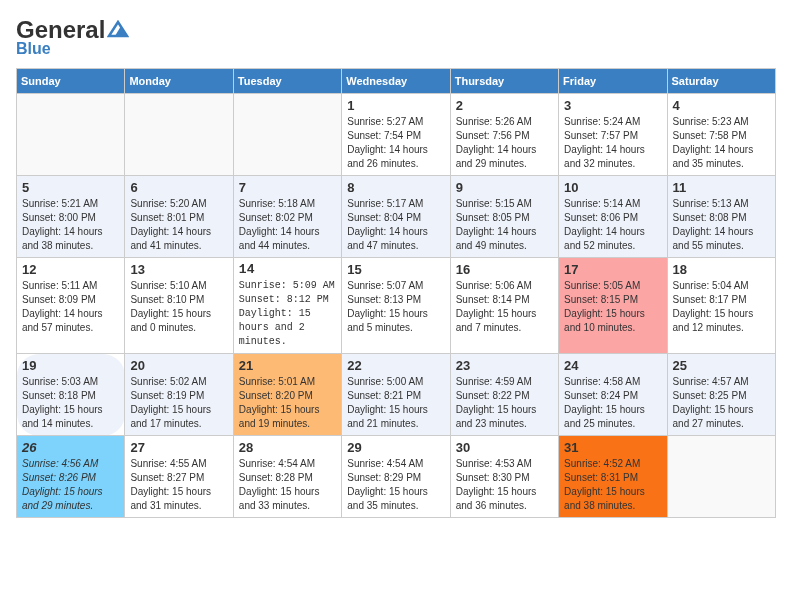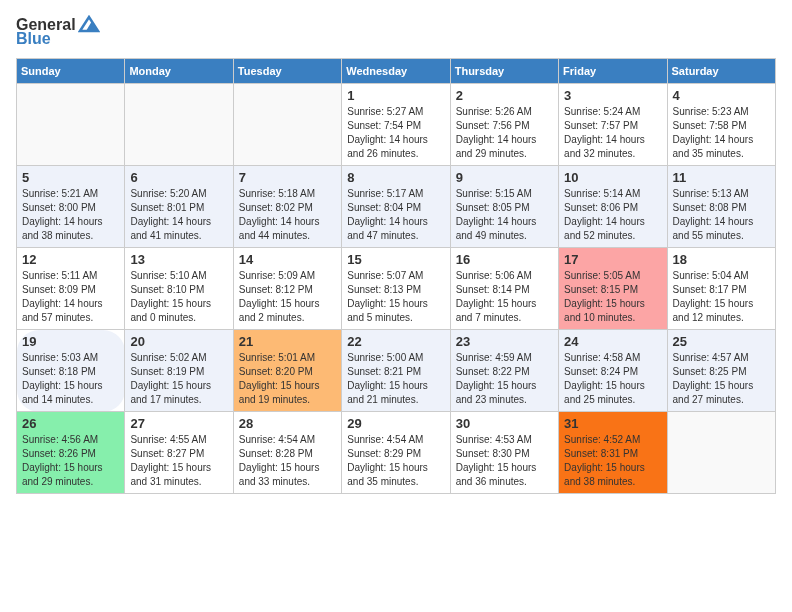--- a/index.html
+++ b/index.html
@@ -77,21 +77,21 @@
     .empty-cell {
       background: #f9f9f9 !important;
     }
   </style>
 </head>
 <body>
 
 <div class="header">
   <div class="logo">
     <div style="display:flex;align-items:center;">
-      <span style="font-size:16px;font-weight:bold;color:#333;">General</span>
+      <span style="font-size:24px;font-weight:bold;color:#333;">General</span>
       <svg width="22" height="18" viewBox="0 0 22 18" style="margin-left:2px;margin-top:-2px;">
         <polygon points="2,16 11,2 20,16" fill="none" stroke="#3a7fc1" stroke-width="2.5"></polygon>
         <polygon points="8,16 14,6 20,16" fill="#3a7fc1"></polygon>
       </svg>
     </div>
     <span style="font-size:16px;font-weight:bold;color:#3a7fc1;margin-top:-4px;">Blue</span>
   </div>
   <div class="title-block">
     <div class="month-title"></div>
     <div class="subtitle"></div>
@@ -164,21 +164,21 @@
       </tr>
       <tr>
         <td style="background: rgb(255, 255, 255);">
           <span class="day-number">12</span>
           <div class="day-info">Sunrise: 5:11 AM<br>Sunset: 8:09 PM<br>Daylight: 14 hours and 57 minutes.</div>
         </td>
         <td style="background: rgb(255, 255, 255);">
           <span class="day-number">13</span>
           <div class="day-info">Sunrise: 5:10 AM<br>Sunset: 8:10 PM<br>Daylight: 15 hours and 0 minutes.</div>
         </td>
-        <td style="background: rgb(255, 255, 255);">
+        <td style="background: rgb(255, 255, 255); font-family: Liberation Mono, monospace;">
           <span class="day-number">14</span>
           <div class="day-info">Sunrise: 5:09 AM<br>Sunset: 8:12 PM<br>Daylight: 15 hours and 2 minutes.</div>
         </td>
         <td style="background: rgb(255, 255, 255);">
           <span class="day-number">15</span>
           <div class="day-info">Sunrise: 5:07 AM<br>Sunset: 8:13 PM<br>Daylight: 15 hours and 5 minutes.</div>
         </td>
         <td style="background: rgb(255, 255, 255);">
           <span class="day-number">16</span>
           <div class="day-info">Sunrise: 5:06 AM<br>Sunset: 8:14 PM<br>Daylight: 15 hours and 7 minutes.</div>
@@ -216,21 +216,21 @@
         <td style="background: rgb(238, 242, 250);">
           <span class="day-number">24</span>
           <div class="day-info">Sunrise: 4:58 AM<br>Sunset: 8:24 PM<br>Daylight: 15 hours and 25 minutes.</div>
         </td>
         <td style="background: rgb(238, 242, 250);">
           <span class="day-number">25</span>
           <div class="day-info">Sunrise: 4:57 AM<br>Sunset: 8:25 PM<br>Daylight: 15 hours and 27 minutes.</div>
         </td>
       </tr>
       <tr>
-        <td style="background: #86efac;">
+        <td style="background: #7dd3fc; font-style: italic;">
           <span class="day-number">26</span>
           <div class="day-info">Sunrise: 4:56 AM<br>Sunset: 8:26 PM<br>Daylight: 15 hours and 29 minutes.</div>
         </td>
         <td style="background: rgb(255, 255, 255);">
           <span class="day-number">27</span>
           <div class="day-info">Sunrise: 4:55 AM<br>Sunset: 8:27 PM<br>Daylight: 15 hours and 31 minutes.</div>
         </td>
         <td style="background: rgb(255, 255, 255);">
           <span class="day-number">28</span>
           <div class="day-info">Sunrise: 4:54 AM<br>Sunset: 8:28 PM<br>Daylight: 15 hours and 33 minutes.</div>

